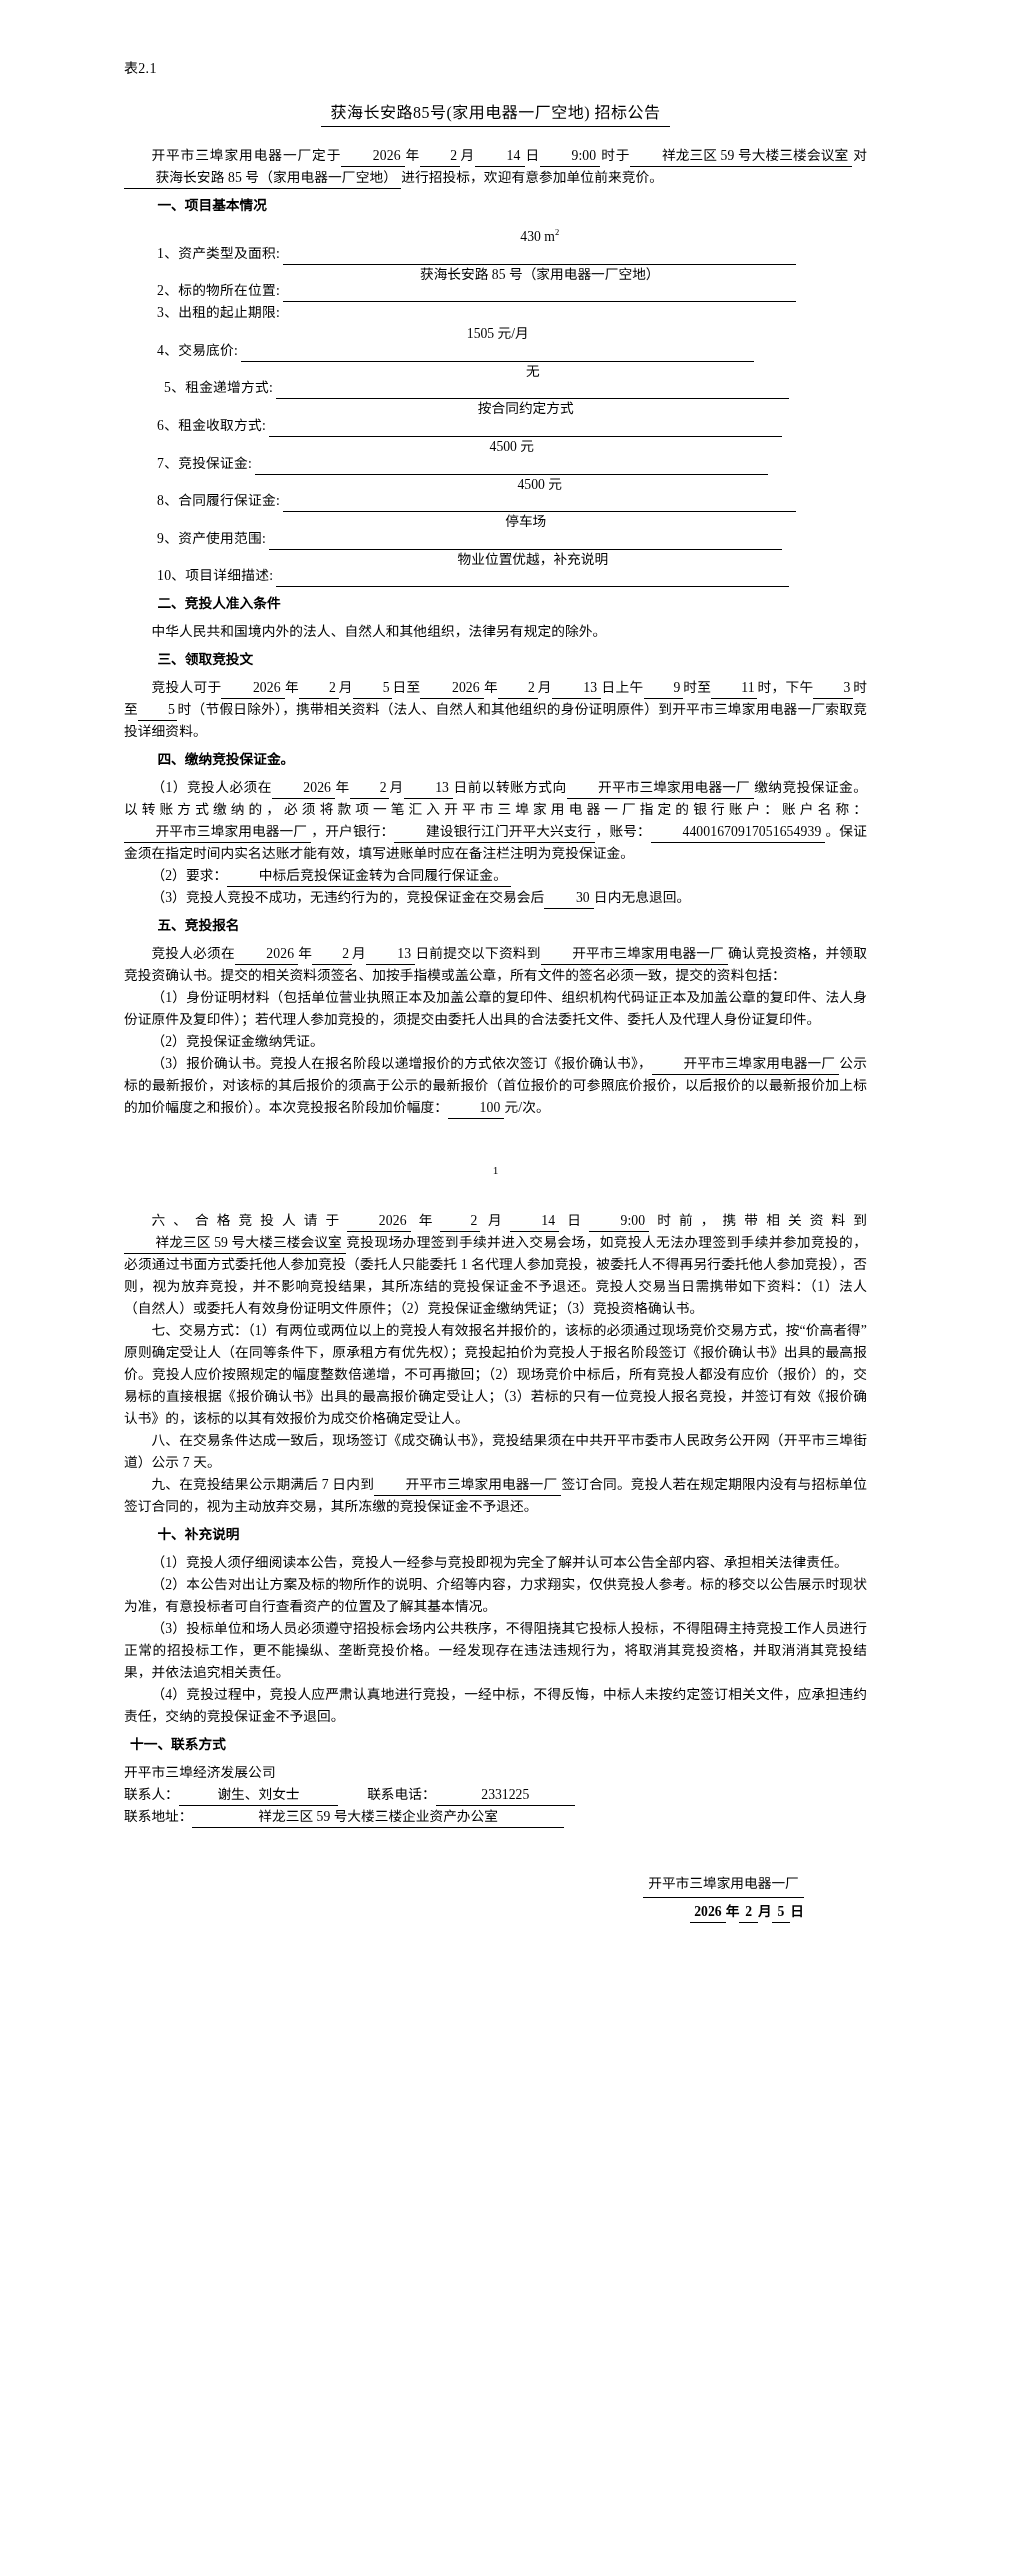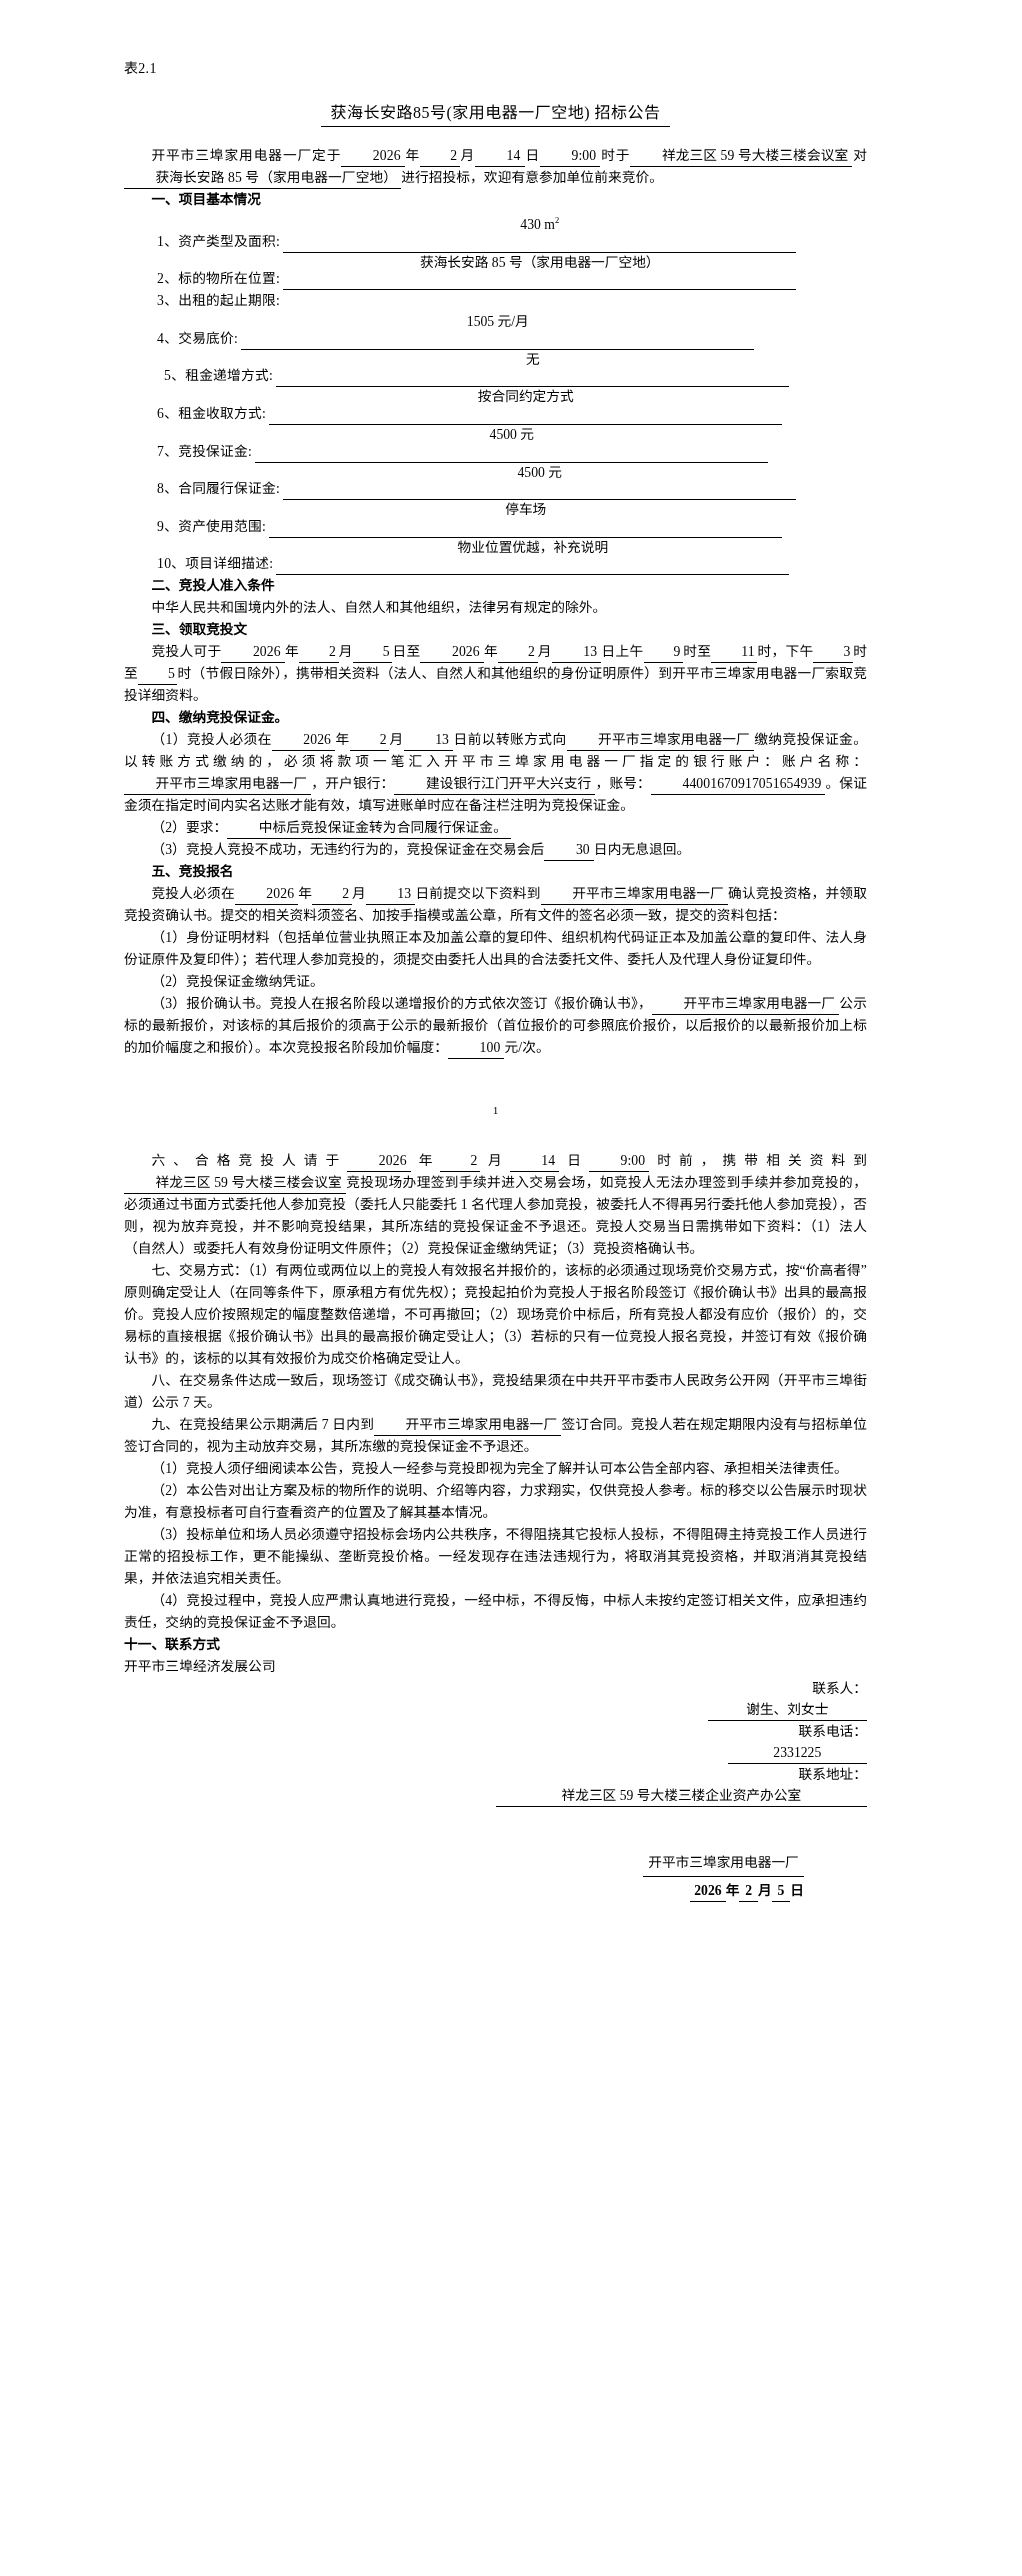--- a/index.html
+++ b/index.html
@@ -46,21 +46,21 @@
     margin: 0;
     text-align: justify;
     text-justify: inter-ideograph;
     letter-spacing: 0.1px;
   }
   p.indent { text-indent: 2em; }
   .sec-head {
     font-size: 13.7px;
     line-height: 22px;
     font-weight: bold;
-    margin: 0;
+    margin: 6px;
     text-indent: 2em;
   }
   .sec-head.flush { text-indent: 0; }
   
   .fill {
     border-bottom: 1px solid #000;
     padding: 0 4.1px 0.5px 4.1px;
     display: inline-block;
     min-width: 13.4px;
     text-align: center;
@@ -92,21 +92,20 @@
     max-width: 513px;
   }
   .kv.pad5 { padding-left: 40px; }
   sup.sq { font-size: 0.62em; vertical-align: super; }
   
   .contact-line {
     display: flex;
     align-items: flex-end;
     font-size: 13.7px;
     line-height: 22px;
-    flex-direction: column;
   }
   .contact-line .c-k { white-space: nowrap; }
   .contact-line .c-v {
     border-bottom: 1px solid #000;
     text-align: center;
     padding: 0 5.2px 0.5px 5.2px;
     line-height: 19.6px;
   }
   .cv-name  { width: 149px; }
   .cv-phone { width: 129px; }
@@ -242,20 +241,21 @@
   </p>
 
   <p class="para indent">七、交易方式：（1）有两位或两位以上的竞投人有效报名并报价的，该标的必须通过现场竞价交易方式，按“价高者得”原则确定受让人（在同等条件下，原承租方有优先权）；竞投起拍价为竞投人于报名阶段签订《报价确认书》出具的最高报价。竞投人应价按照规定的幅度整数倍递增，不可再撤回；（2）现场竞价中标后，所有竞投人都没有应价（报价）的，交易标的直接根据《报价确认书》出具的最高报价确定受让人；（3）若标的只有一位竞投人报名竞投，并签订有效《报价确认书》的，该标的以其有效报价为成交价格确定受让人。</p>
 
   <p class="para indent">八、在交易条件达成一致后，现场签订《成交确认书》，竞投结果须在中共开平市委市人民政务公开网（开平市三埠街道）公示 7 天。</p>
 
   <p class="para indent">
     <span>九、在竞投结果公示期满后 7 日内到</span><span class="fill">开平市三埠家用电器一厂</span><span>签订合同。竞投人若在规定期限内没有与招标单位签订合同的，视为主动放弃交易，其所冻缴的竞投保证金不予退还。</span>
   </p>
 
+  <div class="sec-head">十、补充说明</div>
   <p class="para indent">（1）竞投人须仔细阅读本公告，竞投人一经参与竞投即视为完全了解并认可本公告全部内容、承担相关法律责任。</p>
   <p class="para indent">（2）本公告对出让方案及标的物所作的说明、介绍等内容，力求翔实，仅供竞投人参考。标的移交以公告展示时现状为准，有意投标者可自行查看资产的位置及了解其基本情况。</p>
   <p class="para indent">（3）投标单位和场人员必须遵守招投标会场内公共秩序，不得阻挠其它投标人投标，不得阻碍主持竞投工作人员进行正常的招投标工作，更不能操纵、垄断竞投价格。一经发现存在违法违规行为，将取消其竞投资格，并取消消其竞投结果，并依法追究相关责任。</p>
   <p class="para indent">（4）竞投过程中，竞投人应严肃认真地进行竞投，一经中标，不得反悔，中标人未按约定签订相关文件，应承担违约责任，交纳的竞投保证金不予退回。</p>
 
   <div class="sec-head flush">十一、联系方式</div>
   <p class="para">开平市三埠经济发展公司</p>
 
   <div class="contact-line">
     <span class="c-k">联系人：</span>

